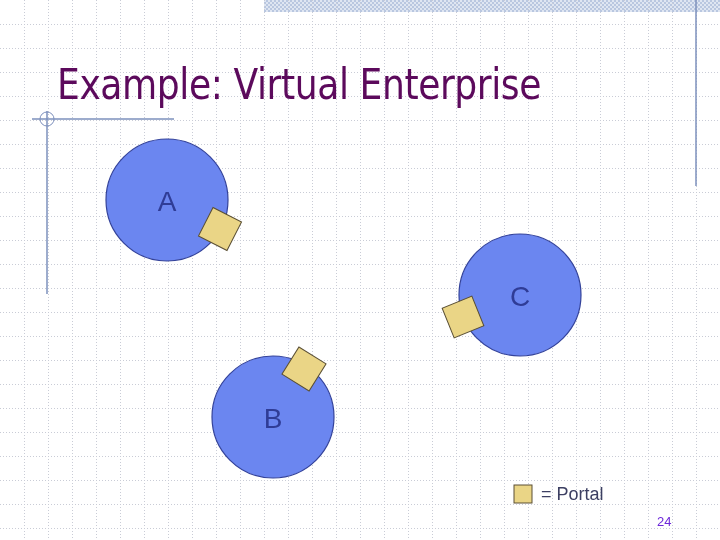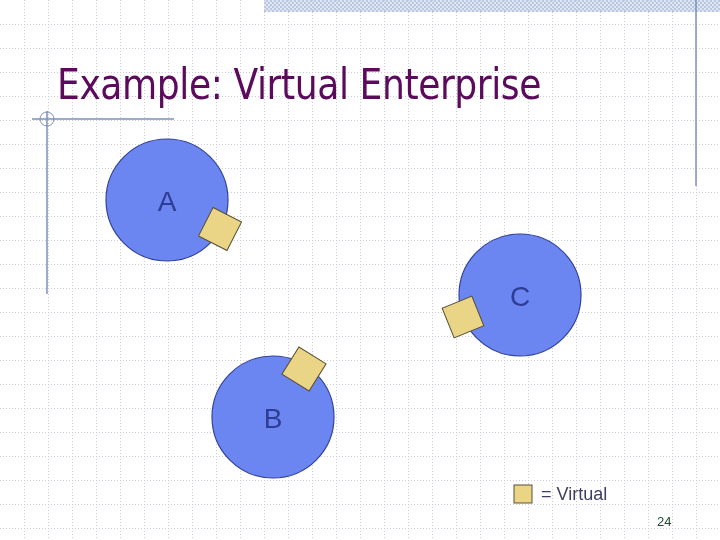--- a/index.html
+++ b/index.html
@@ -129,14 +129,14 @@
 
   <rect x="514" y="485" width="18" height="18" fill="#ead586" stroke="#5a4f34" stroke-width="1"></rect>
 </svg>
 
 <div class="title" style="color:#5c0a5c">Example: Virtual Enterprise</div>
 
 <div class="circle-label" style="left:147px; top:188px; color:#2f3c96;">A</div>
 <div class="circle-label" style="left:500px; top:283px; color:#2f3c96;">C</div>
 <div class="circle-label" style="left:253px; top:405px; color:#2f3c96;">B</div>
 
-<div class="legend-text" style="color:#3c3f62">= Virtual</div>
-<div class="page-number" style="color:#14532d">24</div>
+<div class="legend-text" style="color:#3c3f62">= Portal</div>
+<div class="page-number" style="color:#6d28d9">24</div>
 
 </body></html>

